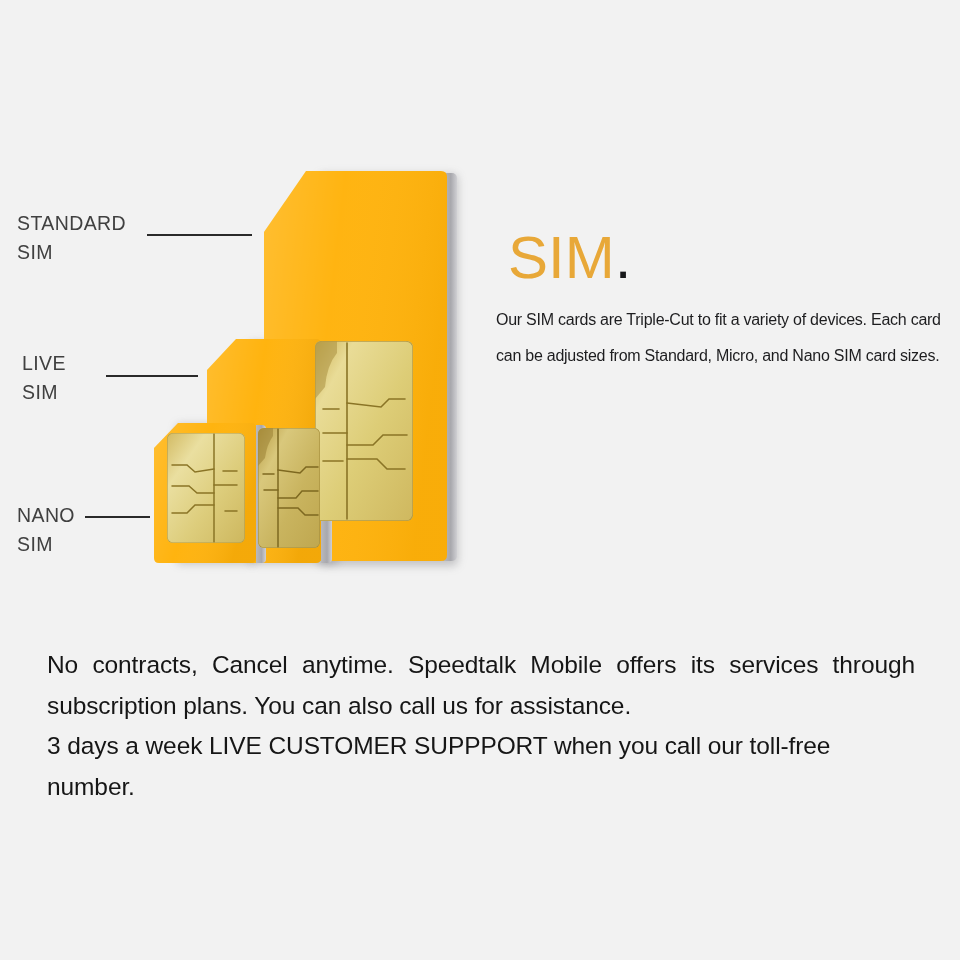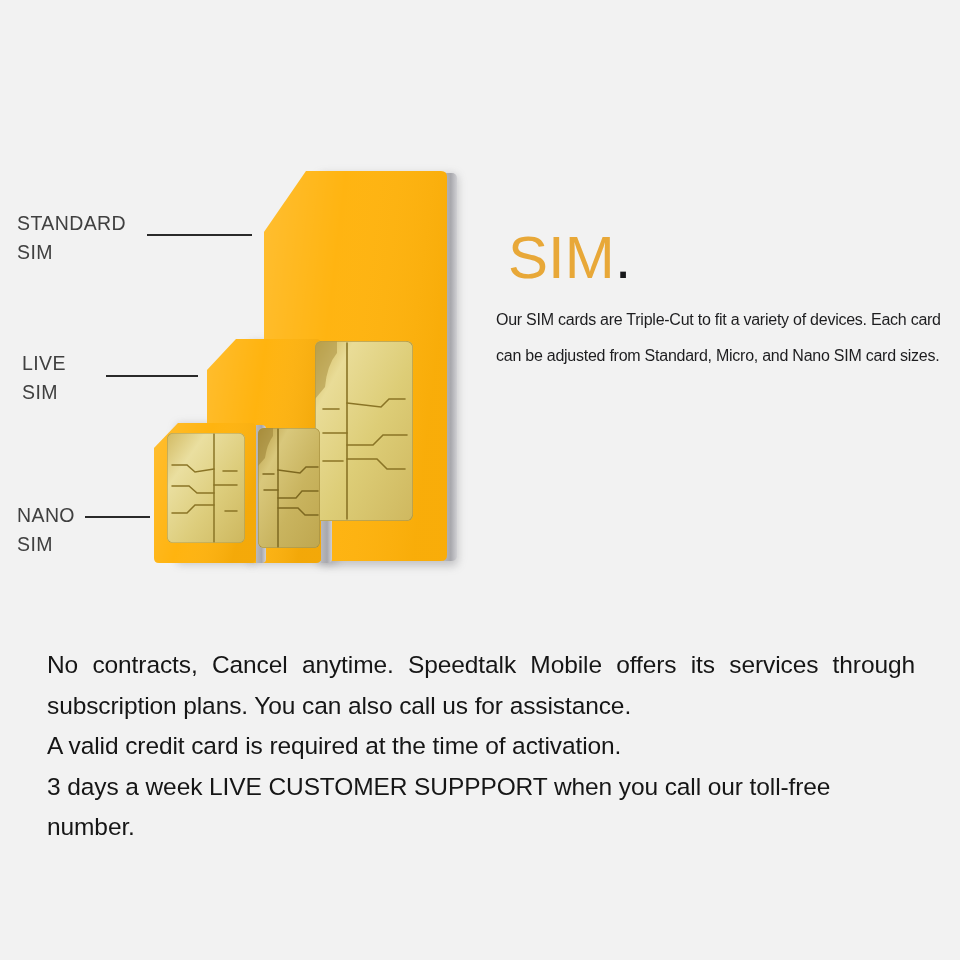--- a/index.html
+++ b/index.html
@@ -277,16 +277,15 @@
   <div id="hero-copy">
     <div id="headline-2"><span>SIM</span><span class="dot">.</span></div>
     <p id="hero-paragraph">Our SIM cards are Triple-Cut to fit a variety of devices. Each card can be adjusted from Standard, Micro, and Nano SIM card sizes.</p>
   </div>
 </div>
 
 <div id="bottom-copy">
 
   <p class="body-para justify"><b>No contracts, Cancel anytime.</b><span> Speedtalk Mobile offers its services through subscription plans. You can also call us for assistance.</span></p>
 
-  <p class="body-para"><b>A valid credit card</b><span> is required at the time of activation.</span></p>
 
   <p class="body-para"><b>3 days a week LIVE CUSTOMER SUPPPORT</b><span> when you call our toll-free number.</span></p>
 </div>
 
 </body></html>

